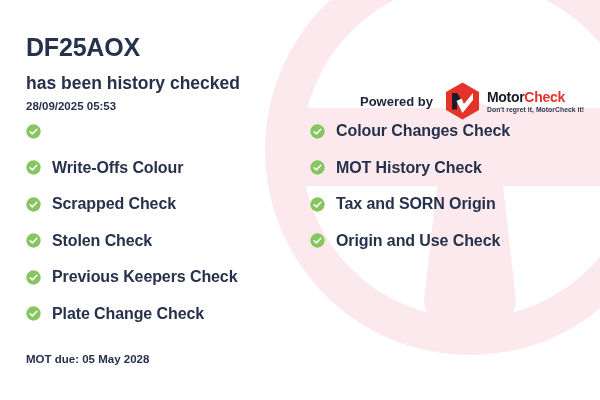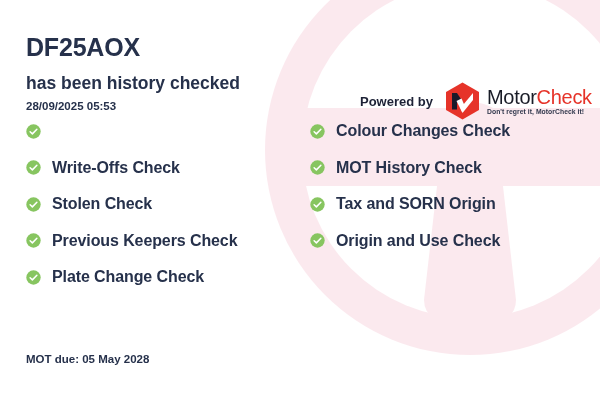--- a/index.html
+++ b/index.html
@@ -98,22 +98,22 @@
     position: relative;
     flex: 0 0 auto;
   }
 
   .logo-text {
     margin-left: 7px;
     line-height: 1;
   }
 
   .logo-wordmark {
-    font-size: 20px;
-    font-weight: normal;
+    font-size: 14px;
+    font-weight: bold;
     letter-spacing: -0.3px;
     white-space: nowrap;
   }
   .logo-word-motor { color: #191c27; }
   .logo-word-check { color: #e63329; }
 
   .logo-tagline {
     font-size: 6.8px;
     font-weight: bold;
     color: #31384d;
@@ -240,21 +240,28 @@
         <svg class="check-icon" viewBox="0 0 24 24" xmlns="http://www.w3.org/2000/svg" aria-hidden="true">
           <circle cx="12" cy="12" r="11.5" fill="#87c560"></circle>
           <path d="M6.6,12.3 L10.2,15.8 L17.4,8.3" fill="none" stroke="#ffffff" stroke-width="2.4" stroke-linecap="round" stroke-linejoin="round"></path>
         </svg>
       </div>
       <div class="check-row">
         <svg class="check-icon" viewBox="0 0 24 24" xmlns="http://www.w3.org/2000/svg" aria-hidden="true">
           <circle cx="12" cy="12" r="11.5" fill="#87c560"></circle>
           <path d="M6.6,12.3 L10.2,15.8 L17.4,8.3" fill="none" stroke="#ffffff" stroke-width="2.4" stroke-linecap="round" stroke-linejoin="round"></path>
         </svg>
-        <span class="check-label">Write-Offs Check</span>
+        <span class="check-label">Write-Offs Colour</span>
+      </div>
+      <div class="check-row">
+        <svg class="check-icon" viewBox="0 0 24 24" xmlns="http://www.w3.org/2000/svg" aria-hidden="true">
+          <circle cx="12" cy="12" r="11.5" fill="#87c560"></circle>
+          <path d="M6.6,12.3 L10.2,15.8 L17.4,8.3" fill="none" stroke="#ffffff" stroke-width="2.4" stroke-linecap="round" stroke-linejoin="round"></path>
+        </svg>
+        <span class="check-label">Scrapped Check</span>
       </div>
       <div class="check-row">
         <svg class="check-icon" viewBox="0 0 24 24" xmlns="http://www.w3.org/2000/svg" aria-hidden="true">
           <circle cx="12" cy="12" r="11.5" fill="#87c560"></circle>
           <path d="M6.6,12.3 L10.2,15.8 L17.4,8.3" fill="none" stroke="#ffffff" stroke-width="2.4" stroke-linecap="round" stroke-linejoin="round"></path>
         </svg>
         <span class="check-label">Stolen Check</span>
       </div>
       <div class="check-row">
         <svg class="check-icon" viewBox="0 0 24 24" xmlns="http://www.w3.org/2000/svg" aria-hidden="true">

